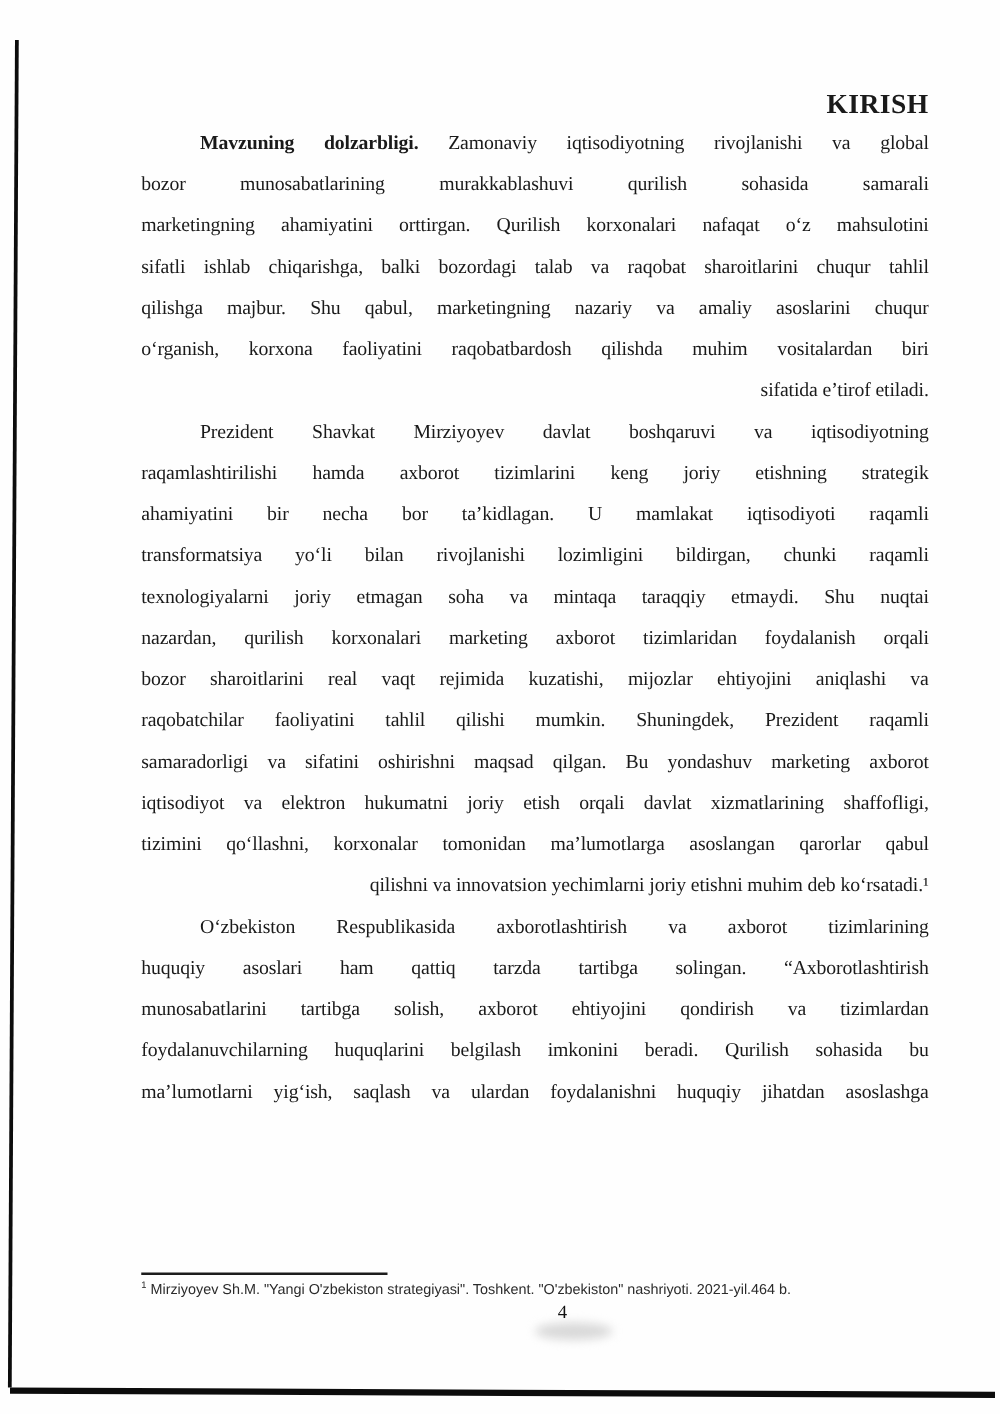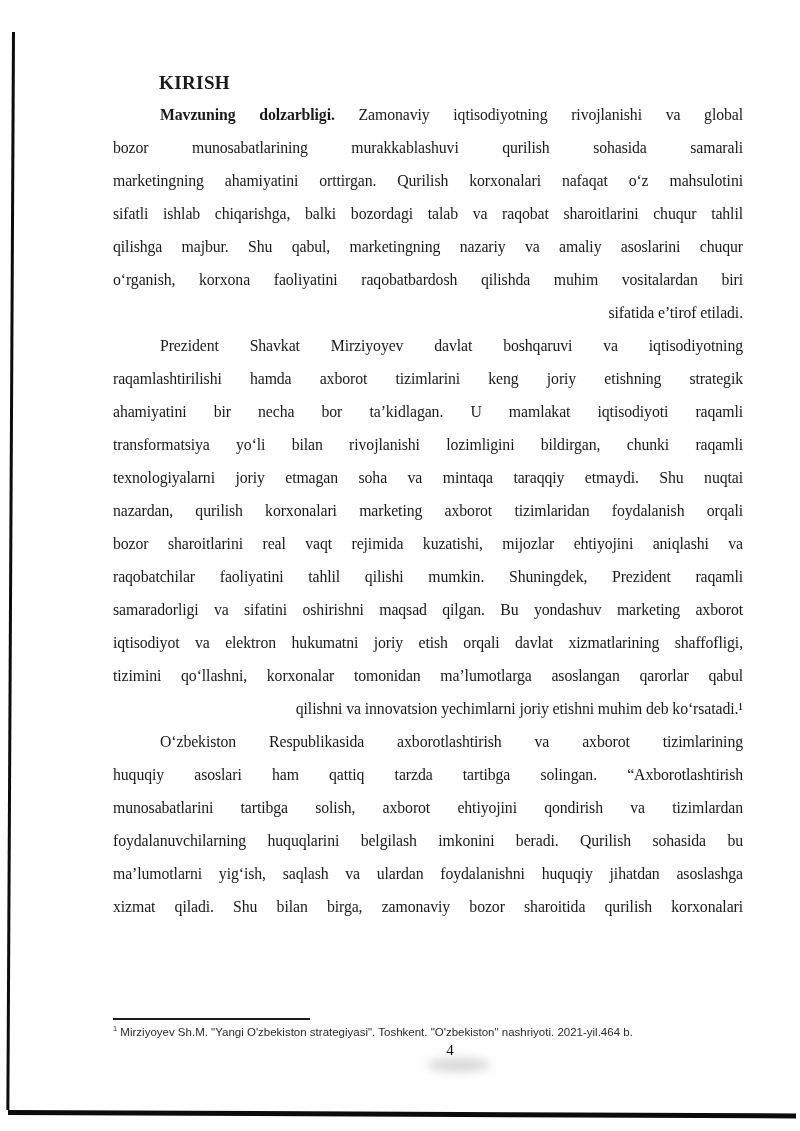--- a/index.html
+++ b/index.html
@@ -15,23 +15,23 @@
   .page { position: absolute; inset: 0; }
   .content {
     position: absolute;
     left: 113px;
     top: 68px;
     width: 630px;
   }
   .doc-title {
     height: 30px;
     line-height: 30px;
-    text-align: left;
+    text-align: right;
     font-weight: bold;
-    font-size: 19px;
+    font-size: 22px;
     letter-spacing: 0.4px;
     margin-left: 46px;
   }
   .paragraph { margin: 0; }
   .tline {
     height: 33px;
     line-height: 33px;
     font-size: 15.8px;
     letter-spacing: -0.1px;
     white-space: normal;
@@ -139,21 +139,20 @@
           <div class="tline jline">iqtisodiyot va elektron hukumatni joriy etish orqali davlat xizmatlarining shaffofligi,</div>
           <div class="tline jline">tizimini qoʻllashni, korxonalar tomonidan ma’lumotlarga asoslangan qarorlar qabul</div>
           <div class="tline lastline">qilishni va innovatsion yechimlarni joriy etishni muhim deb koʻrsatadi.¹</div>
         </div>
         <div class="paragraph">
           <div class="tline jline firstline">Oʻzbekiston Respublikasida axborotlashtirish va axborot tizimlarining</div>
           <div class="tline jline">huquqiy asoslari ham qattiq tarzda tartibga solingan. “Axborotlashtirish</div>
           <div class="tline jline">munosabatlarini tartibga solish, axborot ehtiyojini qondirish va tizimlardan</div>
           <div class="tline jline">foydalanuvchilarning huquqlarini belgilash imkonini beradi. Qurilish sohasida bu</div>
           <div class="tline jline">ma’lumotlarni yigʻish, saqlash va ulardan foydalanishni huquqiy jihatdan asoslashga</div>
-          <div class="tline jline">xizmat qiladi. Shu bilan birga, zamonaviy bozor sharoitida qurilish korxonalari</div>
         </div>
       </div>
   </div>
 
   <div class="footnote-area">
     <div class="footnote-rule"></div>
     <div class="footnote-text"><sup>1</sup><span> Mirziyoyev Sh.M. "Yangi O'zbekiston strategiyasi". Toshkent. "O'zbekiston" nashriyoti. 2021-yil.464 b.</span></div>
   </div>
 
   <div class="page-number">4</div>

